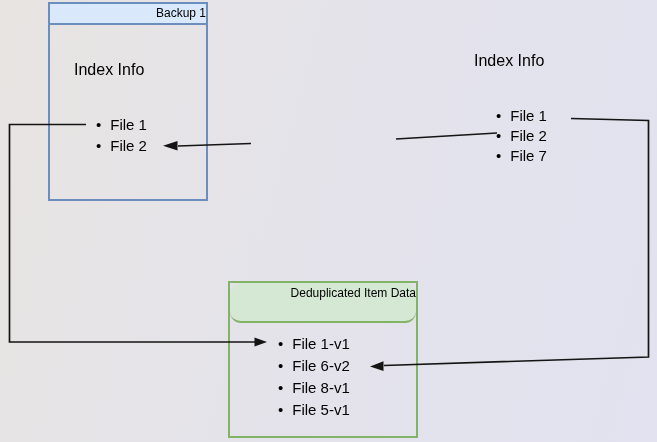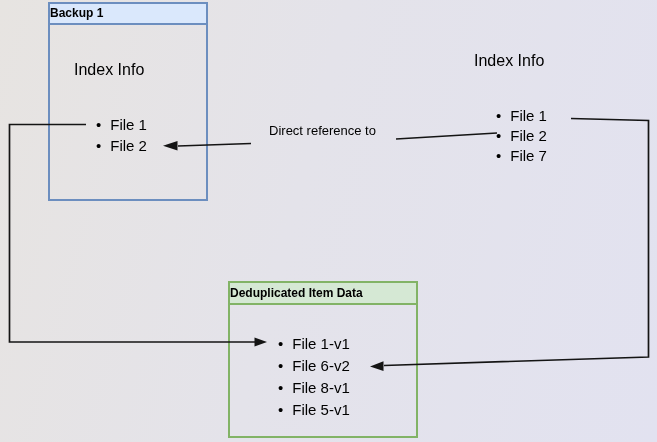--- a/index.html
+++ b/index.html
@@ -16,26 +16,26 @@
     box-sizing:border-box;
     border:2px solid;
     background:transparent;
   }
   .node-blue{border-color:#6c8ebf;}
   .node-green{border-color:#82b366;}
   .node-header{
     box-sizing:border-box;
     width:100%;
     border-bottom:2px solid;
-    font-size:12px;font-weight:bold;
-    text-align:left;
+    font-size:12px;font-weight:normal;
+    text-align:right;
     overflow:hidden;
   }
   .node-blue .node-header{background:#dae8fc;border-color:#6c8ebf;height:21px;line-height:19px;}
-  .node-green .node-header{background:#d5e8d4;border-color:#82b366;height:22px;line-height:20px;}
+  .node-green .node-header{background:#d5e8d4;border-color:#82b366;height:40px;line-height:20px;border-radius:11px;}
   .body-label{
     position:absolute;
     font-size:16px;
     white-space:nowrap;
   }
   .file-row{
     position:absolute;
     display:flex;
     align-items:center;
     font-size:15px;
@@ -108,21 +108,20 @@
   <div class="file-row" style="left:278px;top:380px;">
     <span class="bullet">•</span>
     <span>File 8-v1</span>
   </div>
   <div class="file-row" style="left:278px;top:402px;">
     <span class="bullet">•</span>
     <span>File 5-v1</span>
   </div>
 
   <div id="annotation">
-    <div>Direct reference to</div>
   </div>
 
   <svg id="connector-layer" width="657" height="442" viewBox="0 0 657 442">
 
     <g>
       <path d="M 86 124.5 L 9.5 124.5 L 9.5 342 L 255 342" fill="none" stroke="#141414" stroke-width="1.7"></path>
       <polygon points="267,342 254.5,337.4 254.5,346.6" fill="#141414"></polygon>
     </g>
 
     <g>

